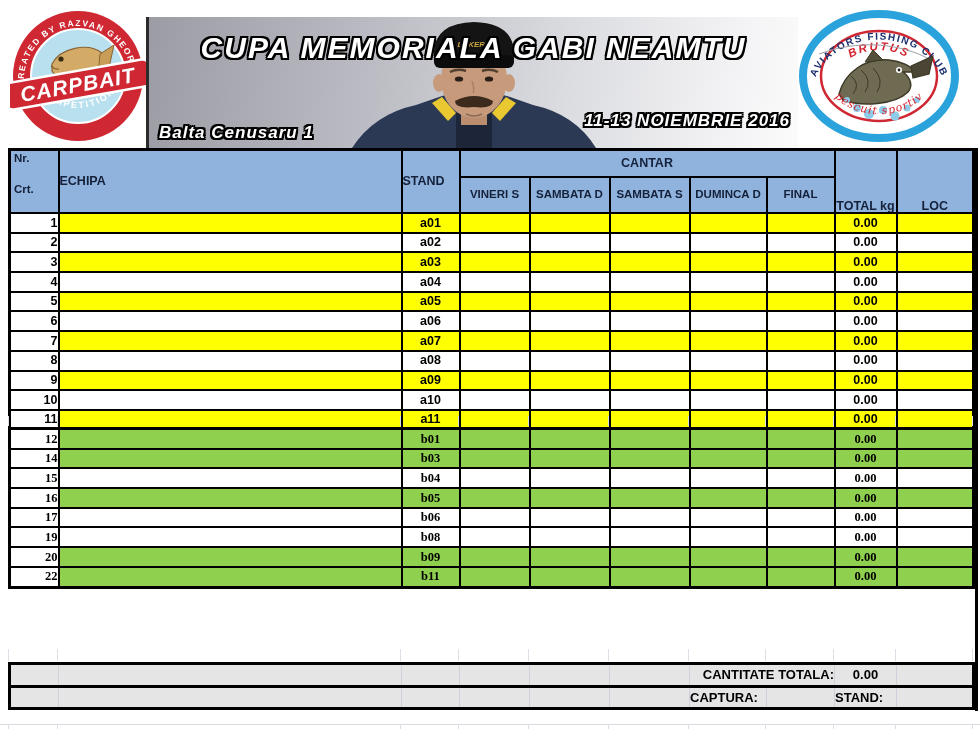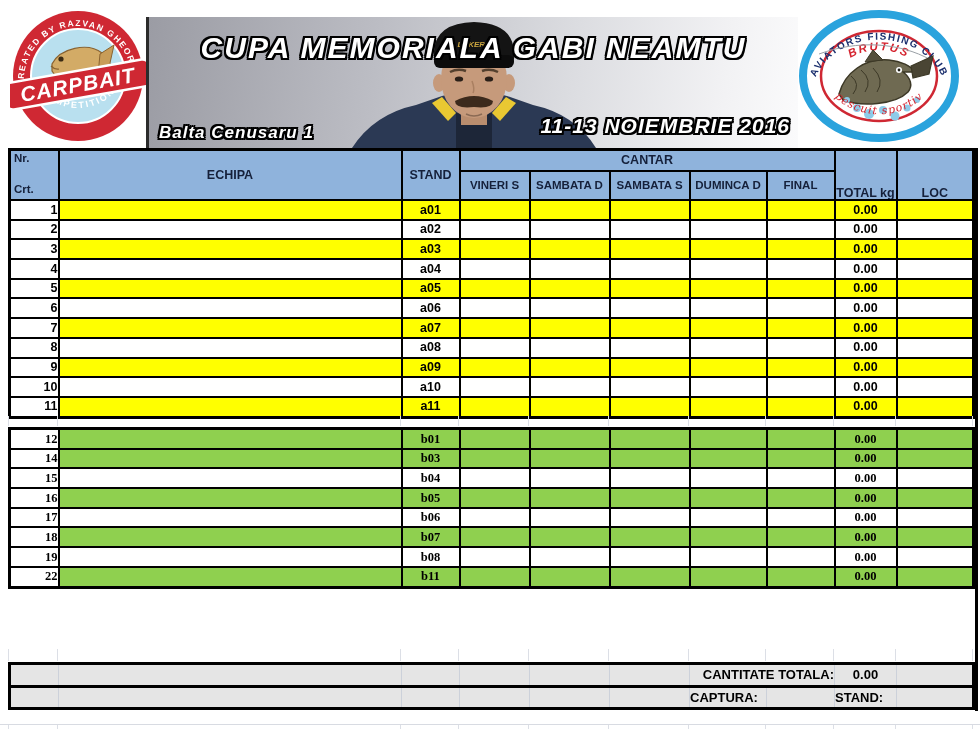--- a/index.html
+++ b/index.html
@@ -13,39 +13,39 @@
   #banner{position:absolute;left:0;top:0;width:980px;height:148px;background:#fff;}
   #photo{position:absolute;left:146px;top:17px;width:649px;height:131px;overflow:hidden;
          border-left:3px solid #2b2b2b;
          background:linear-gradient(97deg,#9b9ca4 0%,#bcbdc4 35%,#dcdde1 65%,#f2f2f4 88%,#fbfbfc 100%);}
   .banner-text{position:absolute;color:#fff;font-weight:bold;font-style:italic;
          text-shadow:-2px -2px 0 #000,2px -2px 0 #000,-2px 2px 0 #000,2px 2px 0 #000,
                      0 -2px 0 #000,0 2px 0 #000,-2px 0 0 #000,2px 0 0 #000;
          white-space:nowrap;letter-spacing:1px;}
   #banner-title{top:14px;left:0;width:100%;text-align:center;font-size:30px;letter-spacing:2px;z-index:3;}
   #banner-loc{bottom:5px;left:10px;font-size:17px;z-index:3;}
-  #banner-dates{bottom:10px;right:8px;font-size:21px;z-index:3;margin-left:16px;}
+  #banner-dates{bottom:17px;right:8px;font-size:17px;z-index:3;margin-left:16px;}
   #man{position:absolute;left:50%;margin-left:-130px;bottom:0;z-index:1;}
   .logo{position:absolute;}
 
   
   table.sheet{position:absolute;left:8px;width:964px;border-collapse:collapse;table-layout:fixed;
               border:3px solid #000;}
   table.sheet td{border:2px solid #000;padding:0;height:17.7px;line-height:1;
                  font-size:12.5px;font-weight:bold;color:#000;background:#fff;
                  overflow:hidden;white-space:nowrap;}
   #tableA{top:148px;}
   #tableB{top:427px;font-family:Liberation Serif, serif;}
   #tableA thead td{background:var(--header-bg,#8FB3DC);color:var(--header-text,#15203A);}
   tr.h1 td{height:16px;font-size:12.5px;}
   tr.h2 td{height:22px;font-size:11.5px;text-align:center;vertical-align:middle;}
   .hd-nr{vertical-align:top;}
   .hd-nr .stack{display:flex;flex-direction:column;justify-content:space-between;height:42px;
-                padding:2px 2px 4px 3px;font-size:11.5px;text-align:left;}
-  .hd-mid{text-align:center;vertical-align:middle;font-size:13px;}
+                padding:2px 2px 17px 3px;font-size:11.5px;text-align:left;}
+  .hd-mid{vertical-align:middle;font-size:13px;}
   .hd-cantar{text-align:center;vertical-align:middle;font-size:12.5px;}
   .hd-bot{text-align:center;vertical-align:bottom;padding-bottom:4px;font-size:12px;}
   td.nr{text-align:right;padding-right:4px;}
   td.stand,td.tot,td.w{text-align:center;}
   tr.hl-y td:not(.nr){background:var(--row-yellow,#FFFF00);}
   tr.hl-g td:not(.nr){background:var(--row-green,#8FD04F);}
 
   
   #totals{position:absolute;left:8px;top:662px;width:964px;border-collapse:collapse;
           table-layout:fixed;border:3px solid #000;}
@@ -417,36 +417,36 @@
           <td class="ech"></td>
           <td class="stand">b06</td>
           <td class="w"></td>
           <td class="w"></td>
           <td class="w"></td>
           <td class="w"></td>
           <td class="w"></td>
           <td class="tot">0.00</td>
           <td class="loc"></td>
         </tr>
+        <tr>
+          <td class="nr">19</td>
+          <td class="ech"></td>
+          <td class="stand">b08</td>
+          <td class="w"></td>
+          <td class="w"></td>
+          <td class="w"></td>
+          <td class="w"></td>
+          <td class="w"></td>
+          <td class="tot">0.00</td>
+          <td class="loc"></td>
+        </tr>
         <tr class="hl-g">
-          <td class="nr">18</td>
-          <td class="ech"></td>
-          <td class="stand">b07</td>
-          <td class="w"></td>
-          <td class="w"></td>
-          <td class="w"></td>
-          <td class="w"></td>
-          <td class="w"></td>
-          <td class="tot">0.00</td>
-          <td class="loc"></td>
-        </tr>
-        <tr>
-          <td class="nr">19</td>
-          <td class="ech"></td>
-          <td class="stand">b08</td>
+          <td class="nr">20</td>
+          <td class="ech"></td>
+          <td class="stand">b09</td>
           <td class="w"></td>
           <td class="w"></td>
           <td class="w"></td>
           <td class="w"></td>
           <td class="w"></td>
           <td class="tot">0.00</td>
           <td class="loc"></td>
         </tr>
         <tr class="hl-g">
           <td class="nr">22</td>

